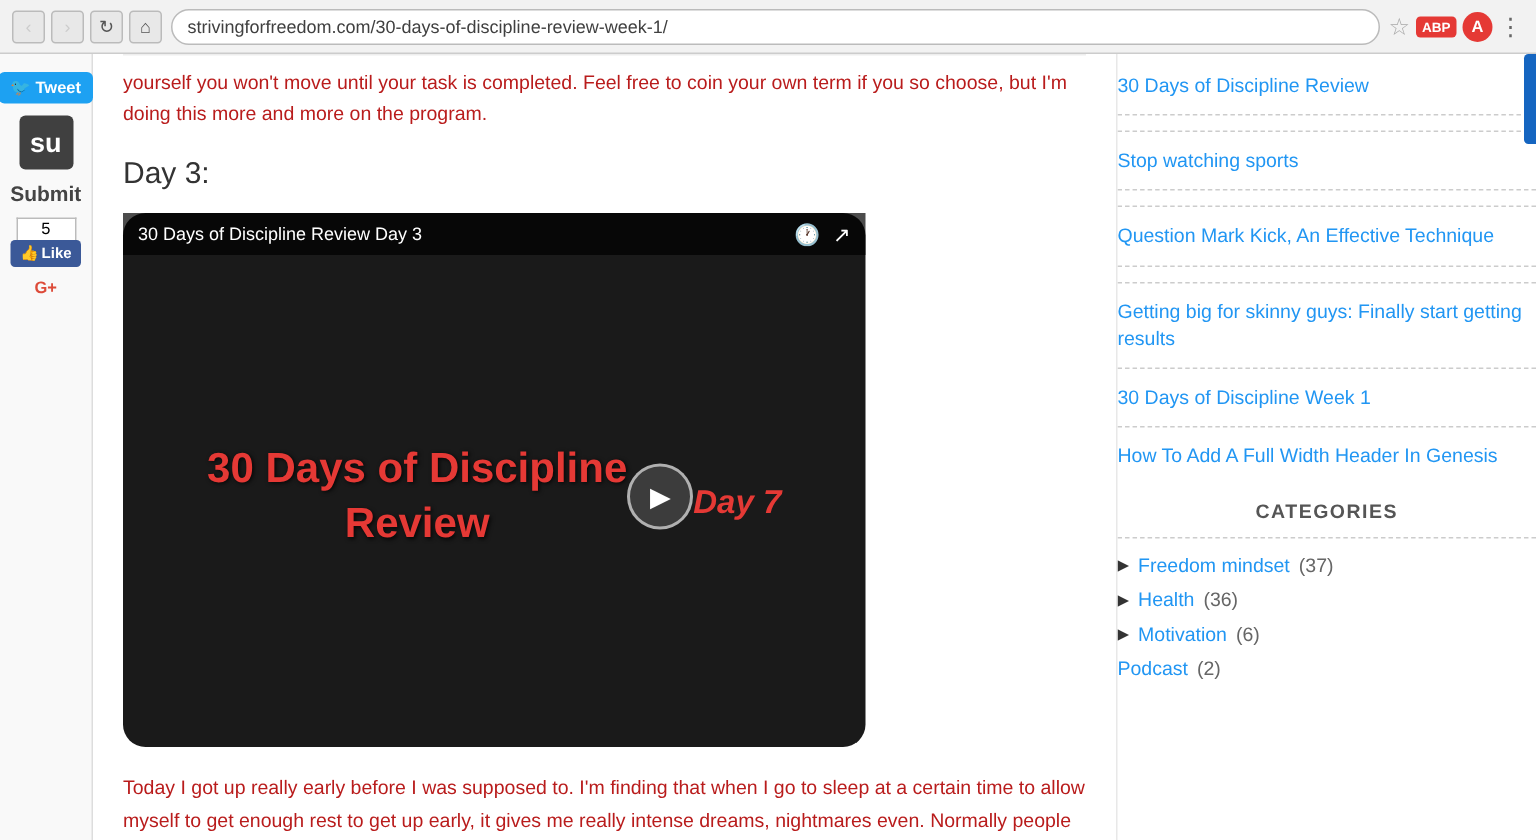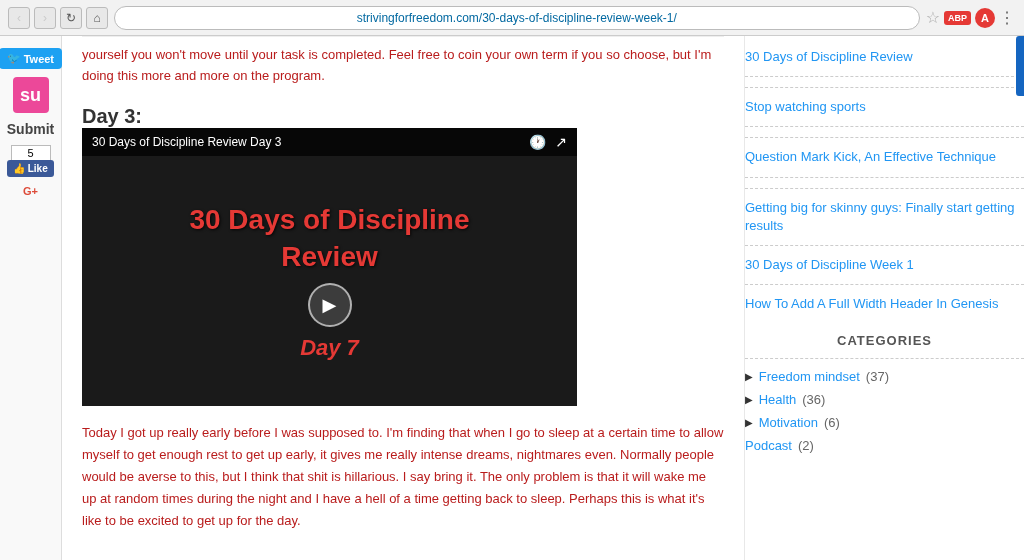--- a/index.html
+++ b/index.html
@@ -41,22 +41,21 @@
     .address-bar {
       flex: 1;
       height: 24px;
       border: 1px solid #bbb;
       border-radius: 12px;
       background: white;
       display: flex;
       align-items: center;
       padding: 0 10px;
       font-size: 12px;
-      color: #0369a1;
-      justify-content: center;
+      color: #404040;
     }
     .browser-actions {
       display: flex;
       gap: 4px;
       align-items: center;
     }
     .star-icon { color: #aaa; font-size: 16px; }
     .abp-badge {
       background: #e53935;
       color: white;
@@ -109,21 +108,21 @@
     }
     .twitter-btn {
       background: #1da1f2;
       color: white;
       padding: 4px 8px;
       border-radius: 4px;
       font-size: 11px;
       gap: 3px;
     }
     .stumble-btn {
-      background: #ec4899;
+      background: #404040;
       color: white;
       width: 36px; height: 36px;
       border-radius: 4px;
       font-size: 18px;
       font-weight: bold;
     }
     .submit-label {
       font-size: 14px;
       color: #444;
       font-weight: bold;
@@ -171,31 +170,33 @@
       font-size: 13px;
       color: #b91c1c;
       line-height: 1.6;
       margin-bottom: 18px;
       border-top: 1px solid #eee;
       padding-top: 8px;
     }
 
     .day3-heading {
       font-size: 20px;
-      font-weight: bold;
+      font-weight: normal;
       color: #333;
+      margin-bottom: 14px;
     }
 
     
     .video-container {
       background: #1a1a1a;
       width: 495px;
-      height: 278px;
+      height: 356px;
       position: relative;
       margin-bottom: 16px;
+      border-radius: 15px;
     }
     .video-top-bar {
       display: flex;
       justify-content: space-between;
       align-items: center;
       padding: 6px 10px;
       background: rgba(0,0,0,0.7);
       position: absolute;
       top: 0; left: 0; right: 0;
       z-index: 2;
@@ -205,21 +206,20 @@
       font-size: 12px;
     }
     .video-controls-top {
       display: flex;
       gap: 8px;
       color: white;
       font-size: 14px;
     }
     .video-main-area {
       display: flex;
-      flex-direction: column;
       align-items: center;
       justify-content: center;
       height: 100%;
       padding-top: 30px;
     }
     .video-overlay-title {
       color: #e53935;
       font-size: 28px;
       font-weight: bold;
       text-align: center;

